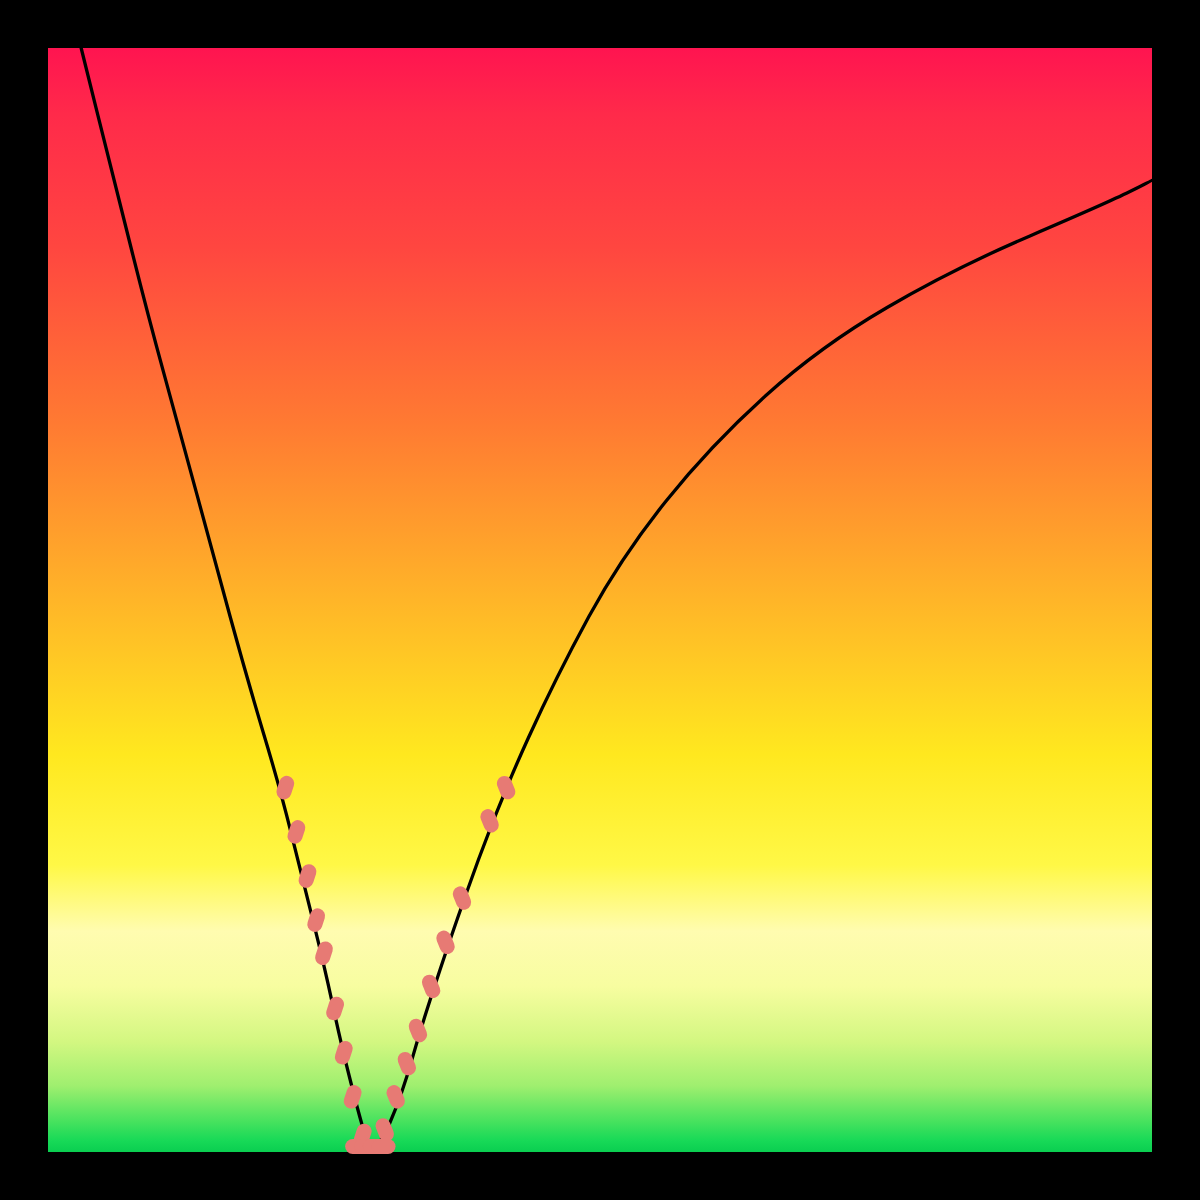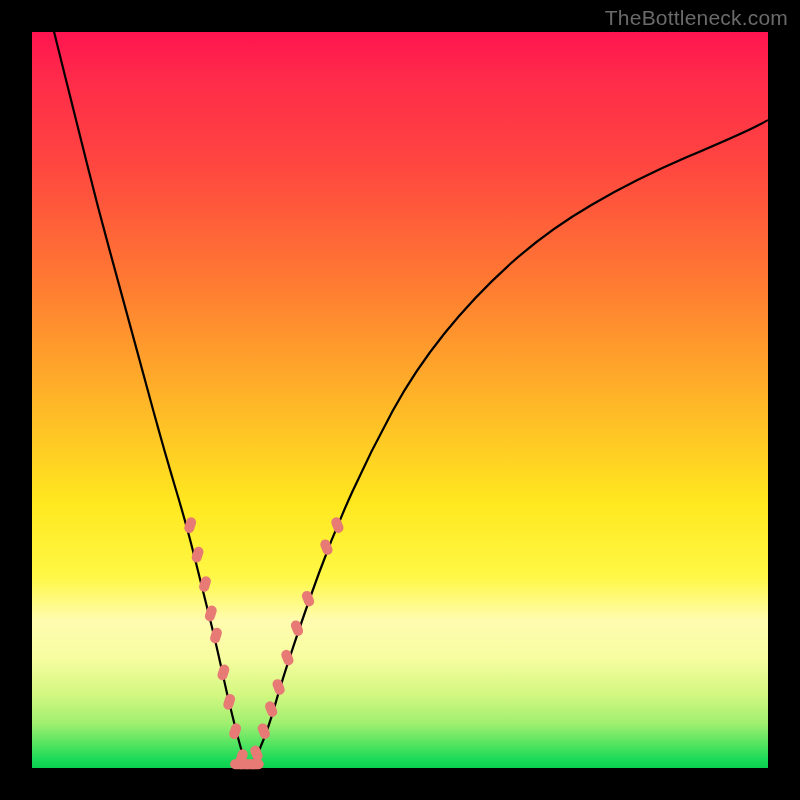--- a/index.html
+++ b/index.html
@@ -99,14 +99,13 @@
           <rect x="268.0" y="561.7" width="16" height="10" rx="5" class="marker" transform="rotate(68 276.0 566.7)"></rect>
           <rect x="286.4" y="510.2" width="16" height="10" rx="5" class="marker" transform="rotate(68 294.4 515.2)"></rect>
           <rect x="297.4" y="488.1" width="16" height="10" rx="5" class="marker" transform="rotate(68 305.4 493.1)"></rect>
           <rect x="198.1" y="727.3" width="16" height="10" rx="5" class="marker" transform="rotate(0 206.1 732.3)"></rect>
           <rect x="204.0" y="727.3" width="16" height="10" rx="5" class="marker" transform="rotate(0 212.0 732.3)"></rect>
           <rect x="209.9" y="727.3" width="16" height="10" rx="5" class="marker" transform="rotate(0 217.9 732.3)"></rect>
           <rect x="215.7" y="727.3" width="16" height="10" rx="5" class="marker" transform="rotate(0 223.7 732.3)"></rect>
         </g>
     </svg>
   </div>
-  <div class="watermark">TheBottleneck.com</div>
 </div>
 
 </body></html>

